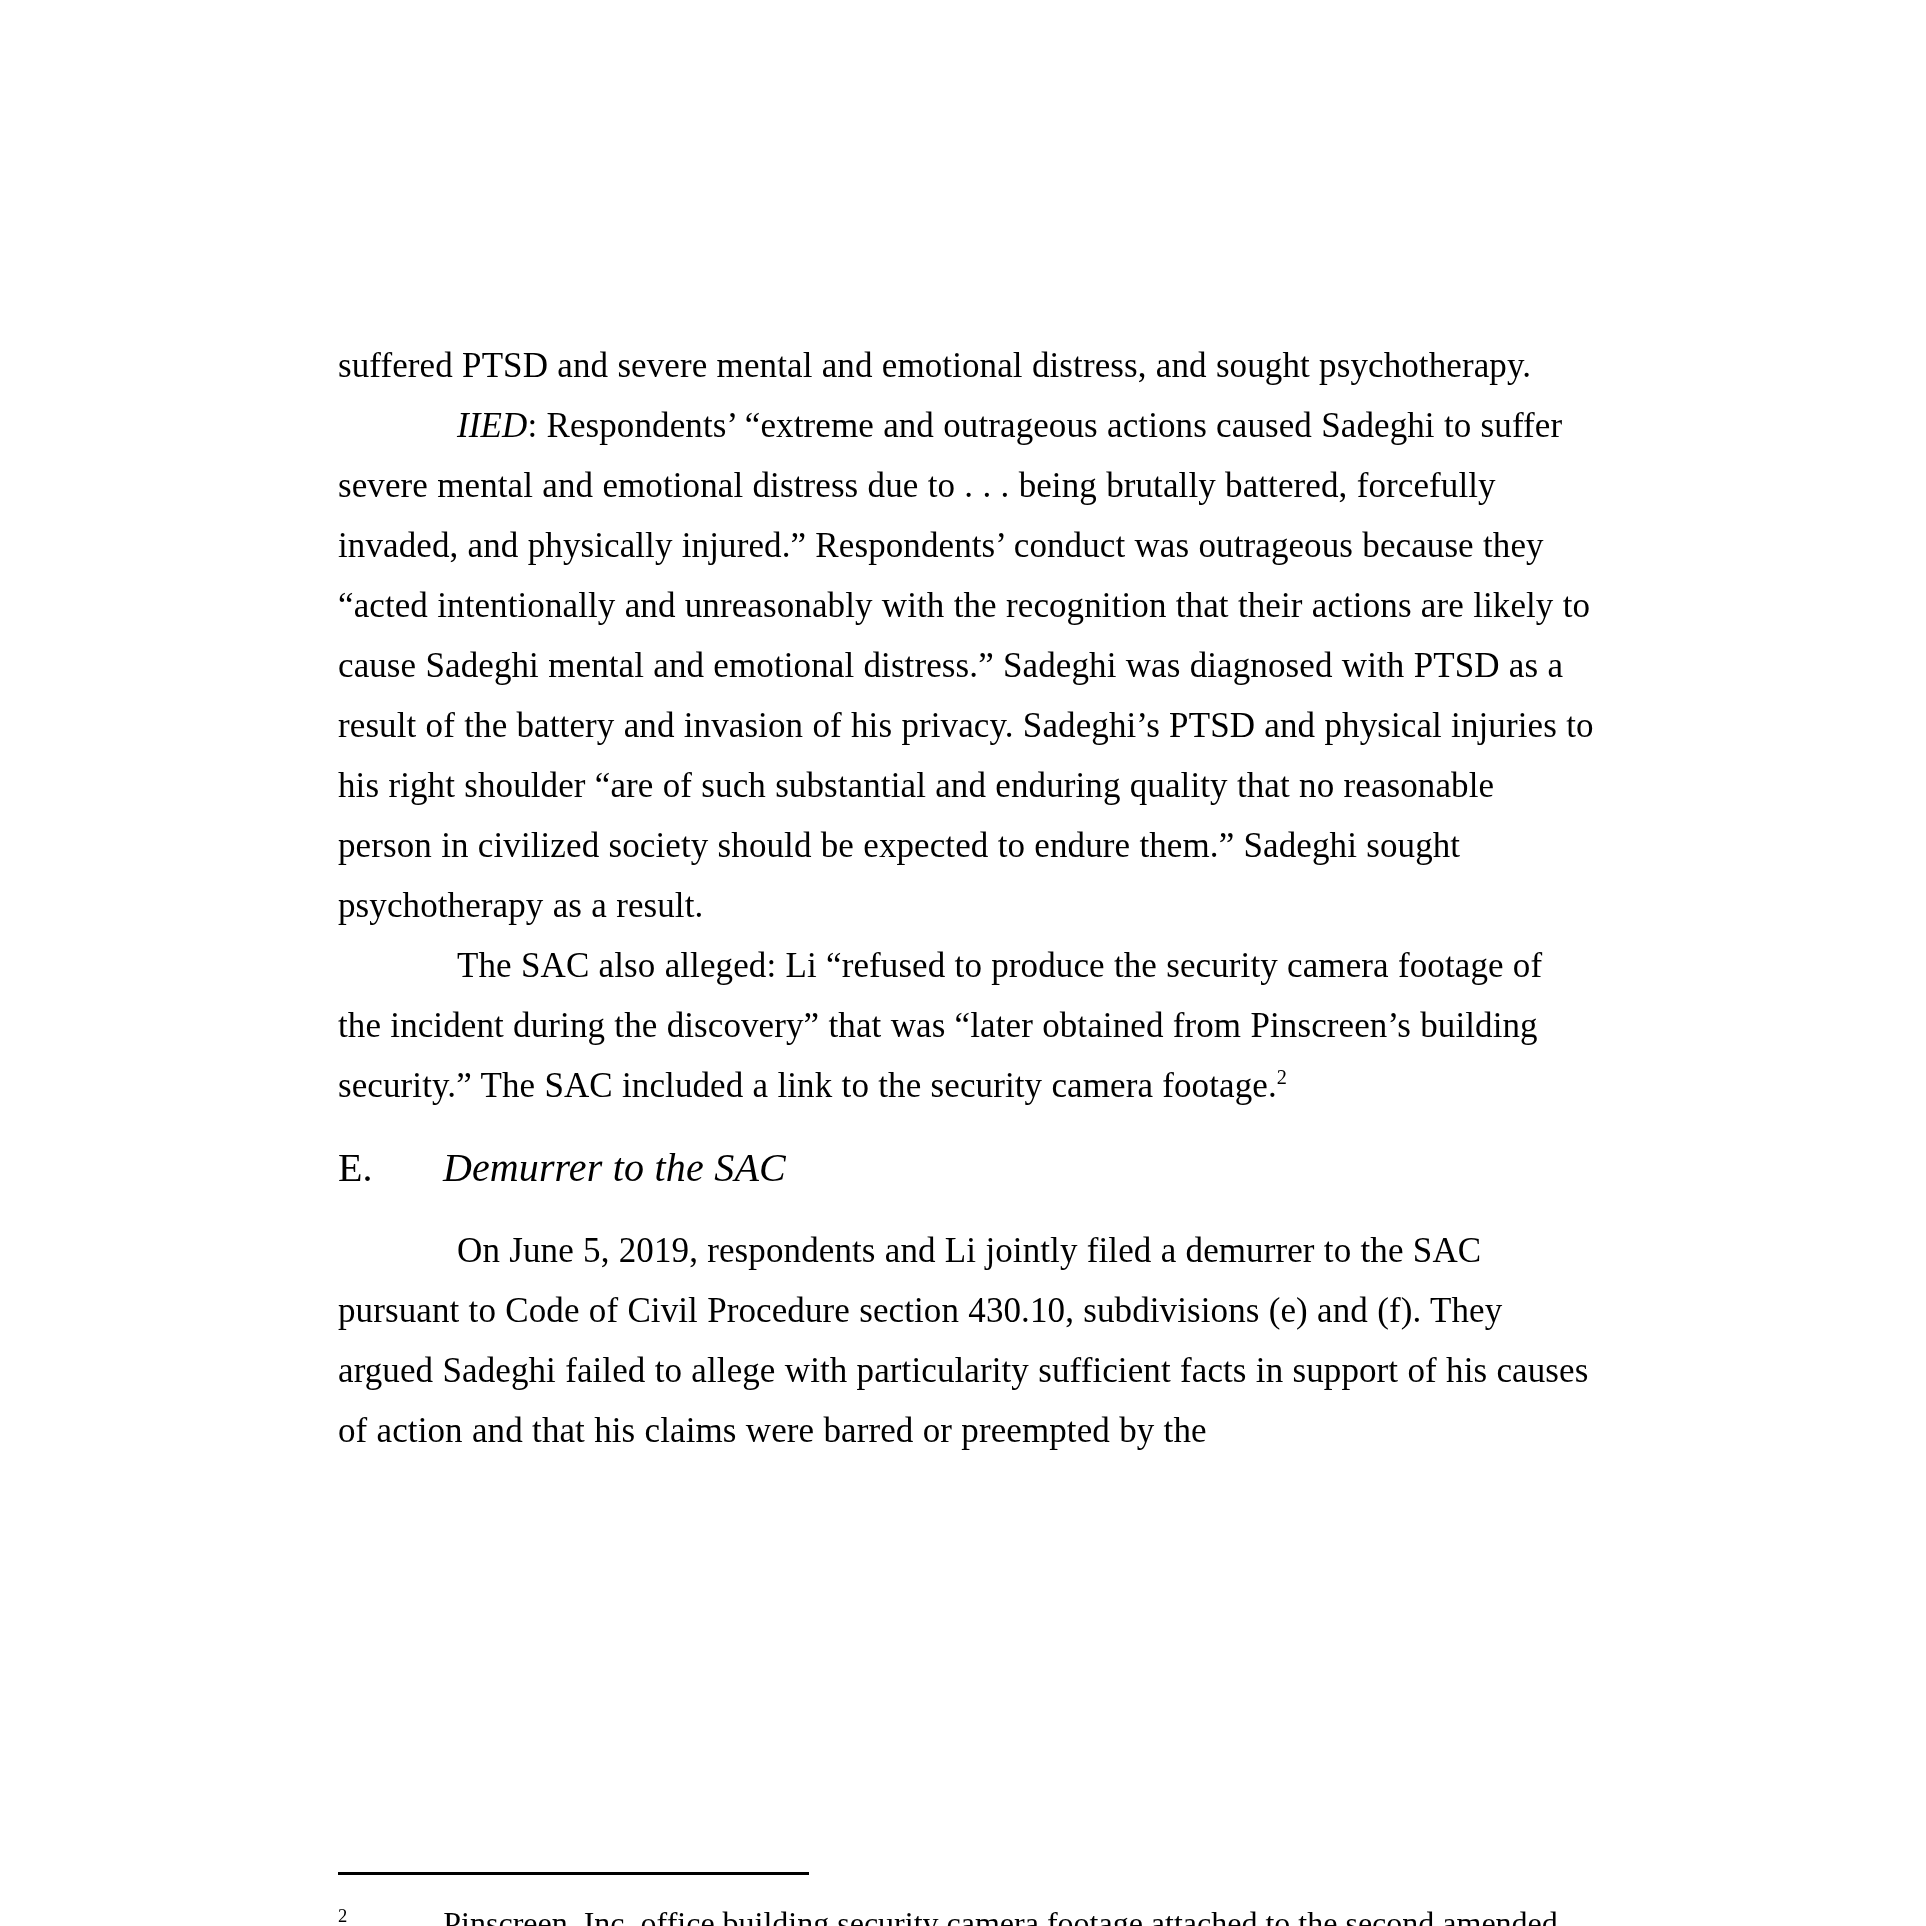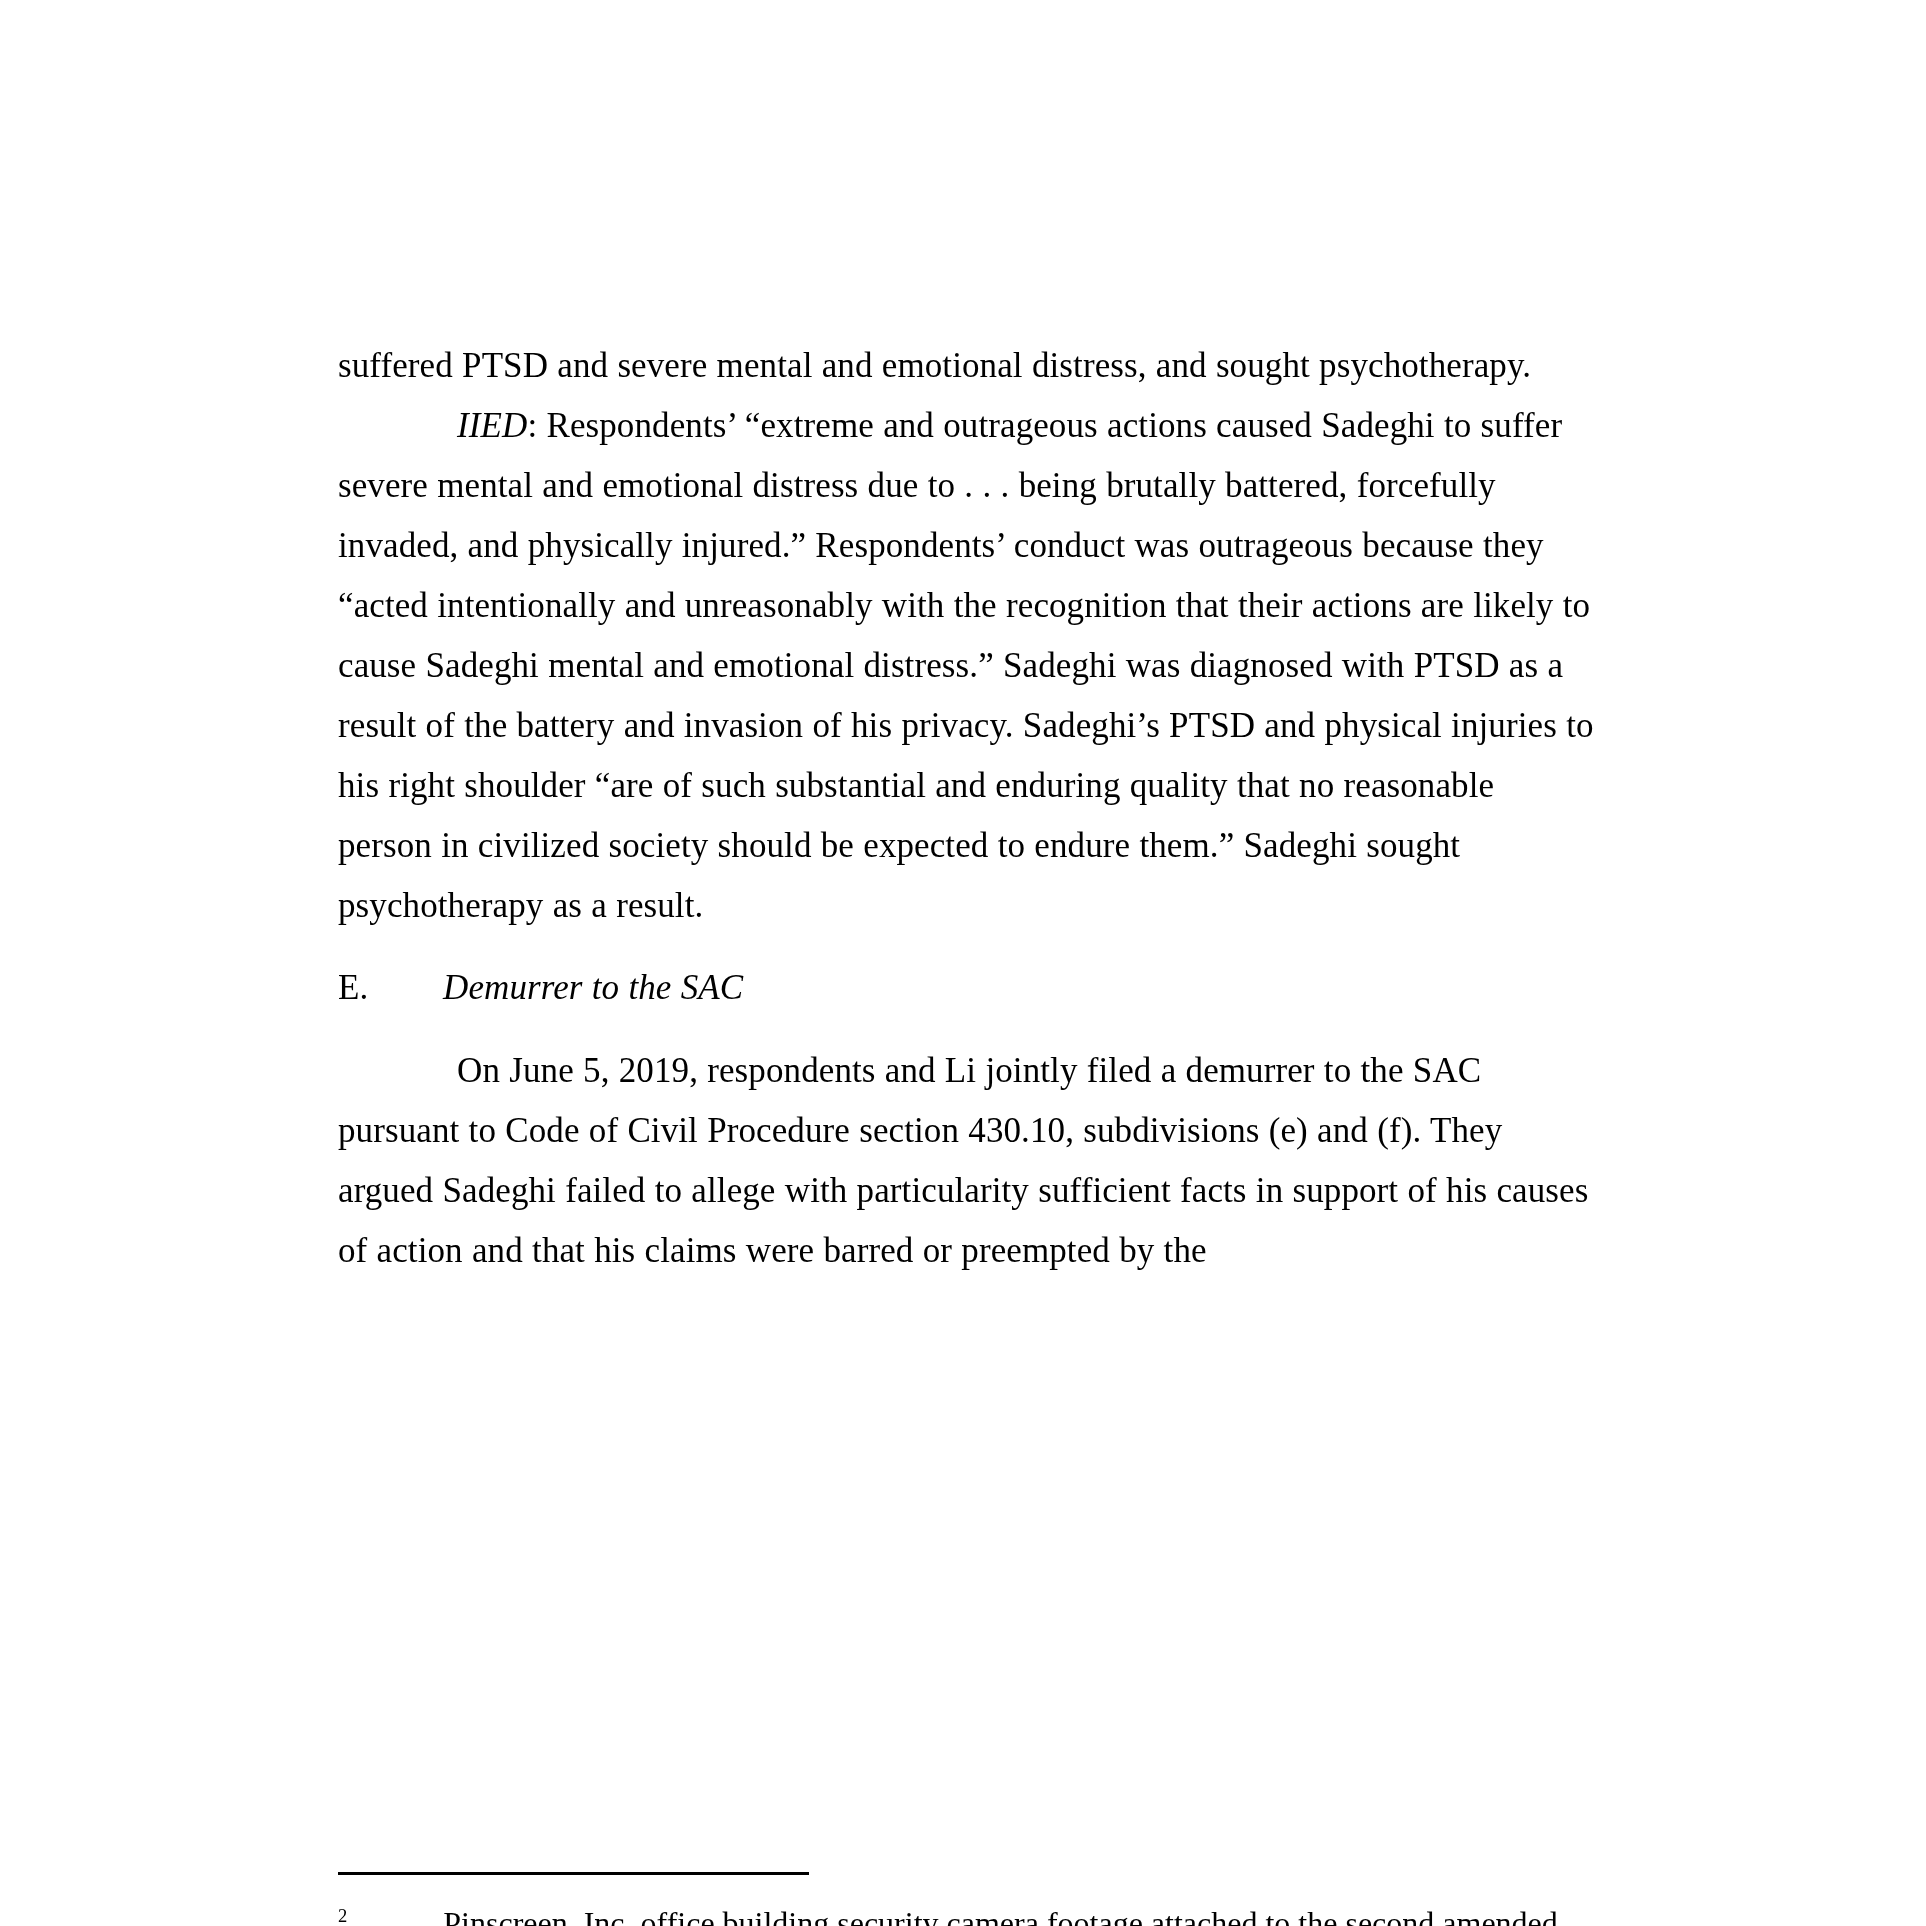--- a/index.html
+++ b/index.html
@@ -36,21 +36,21 @@
     margin: 0;
     text-indent: 119px;
   }
   .para.no-indent {
     text-indent: 0;
   }
   .heading-row {
     display: block;
     margin: 0;
     padding: 0;
-    font-size: 35px;
+    font-size: 40px;
     line-height: 60px;
     margin-top: 22.3px;
     margin-bottom: 22.3px;
   }
   .heading-letter {
     display: inline-block;
     width: 105px;
   }
   .heading-title {
     font-style: italic;
@@ -92,20 +92,21 @@
 <body>
 
 <div class="page">
 
   <div class="content body-text">
 
     <p class="para no-indent">suffered PTSD and severe mental and emotional distress, and sought psychotherapy.</p>
 
     <p class="para"><span class="italic">IIED</span><span>: Respondents’ “extreme and outrageous actions caused Sadeghi to suffer severe mental and emotional distress due to . . . being brutally battered, forcefully invaded, and physically injured.”  Respondents’ conduct was outrageous because they “acted intentionally and unreasonably with the recognition that their actions are likely to cause Sadeghi mental and emotional distress.”  Sadeghi was diagnosed with PTSD as a result of the battery and invasion of his privacy.  Sadeghi’s PTSD and physical injuries to his right shoulder “are of such substantial and enduring quality that no reasonable person in civilized society should be expected to endure them.”  Sadeghi sought psychotherapy as a result.</span></p>
 
+    <p class="para"><span>The SAC also alleged: Li “refused to produce the security camera footage of the incident during the discovery” that was “later obtained from Pinscreen’s building security.”  The SAC included a link to the security camera footage.</span><sup>2</sup></p>
 
     <div class="heading-row"><span class="heading-letter">E.</span><span class="heading-title">Demurrer to the SAC</span></div>
 
     <p class="para">On June 5, 2019, respondents and Li jointly filed a demurrer to the SAC pursuant to Code of Civil Procedure section 430.10, subdivisions (e) and (f).  They argued Sadeghi failed to allege with particularity sufficient facts in support of his causes of action and that his claims were barred or preempted by the</p>
 
   </div>
 
   <div class="footnote-zone">
     <div class="footnote-rule"></div>
     <p class="footnote-text"><span class="fn-marker">2</span><span class="fn-gap"></span><span>Pinscreen, Inc. office building security camera footage attached to the second amended complaint: &lt;http://sadeghi.com/Pinscreens-Assault-and-Battery-on-Sadeghi.mp4&gt; [as of February 23, 2023], archived at &lt;https://perma.cc/B438-RJAP&gt;.</span></p>

